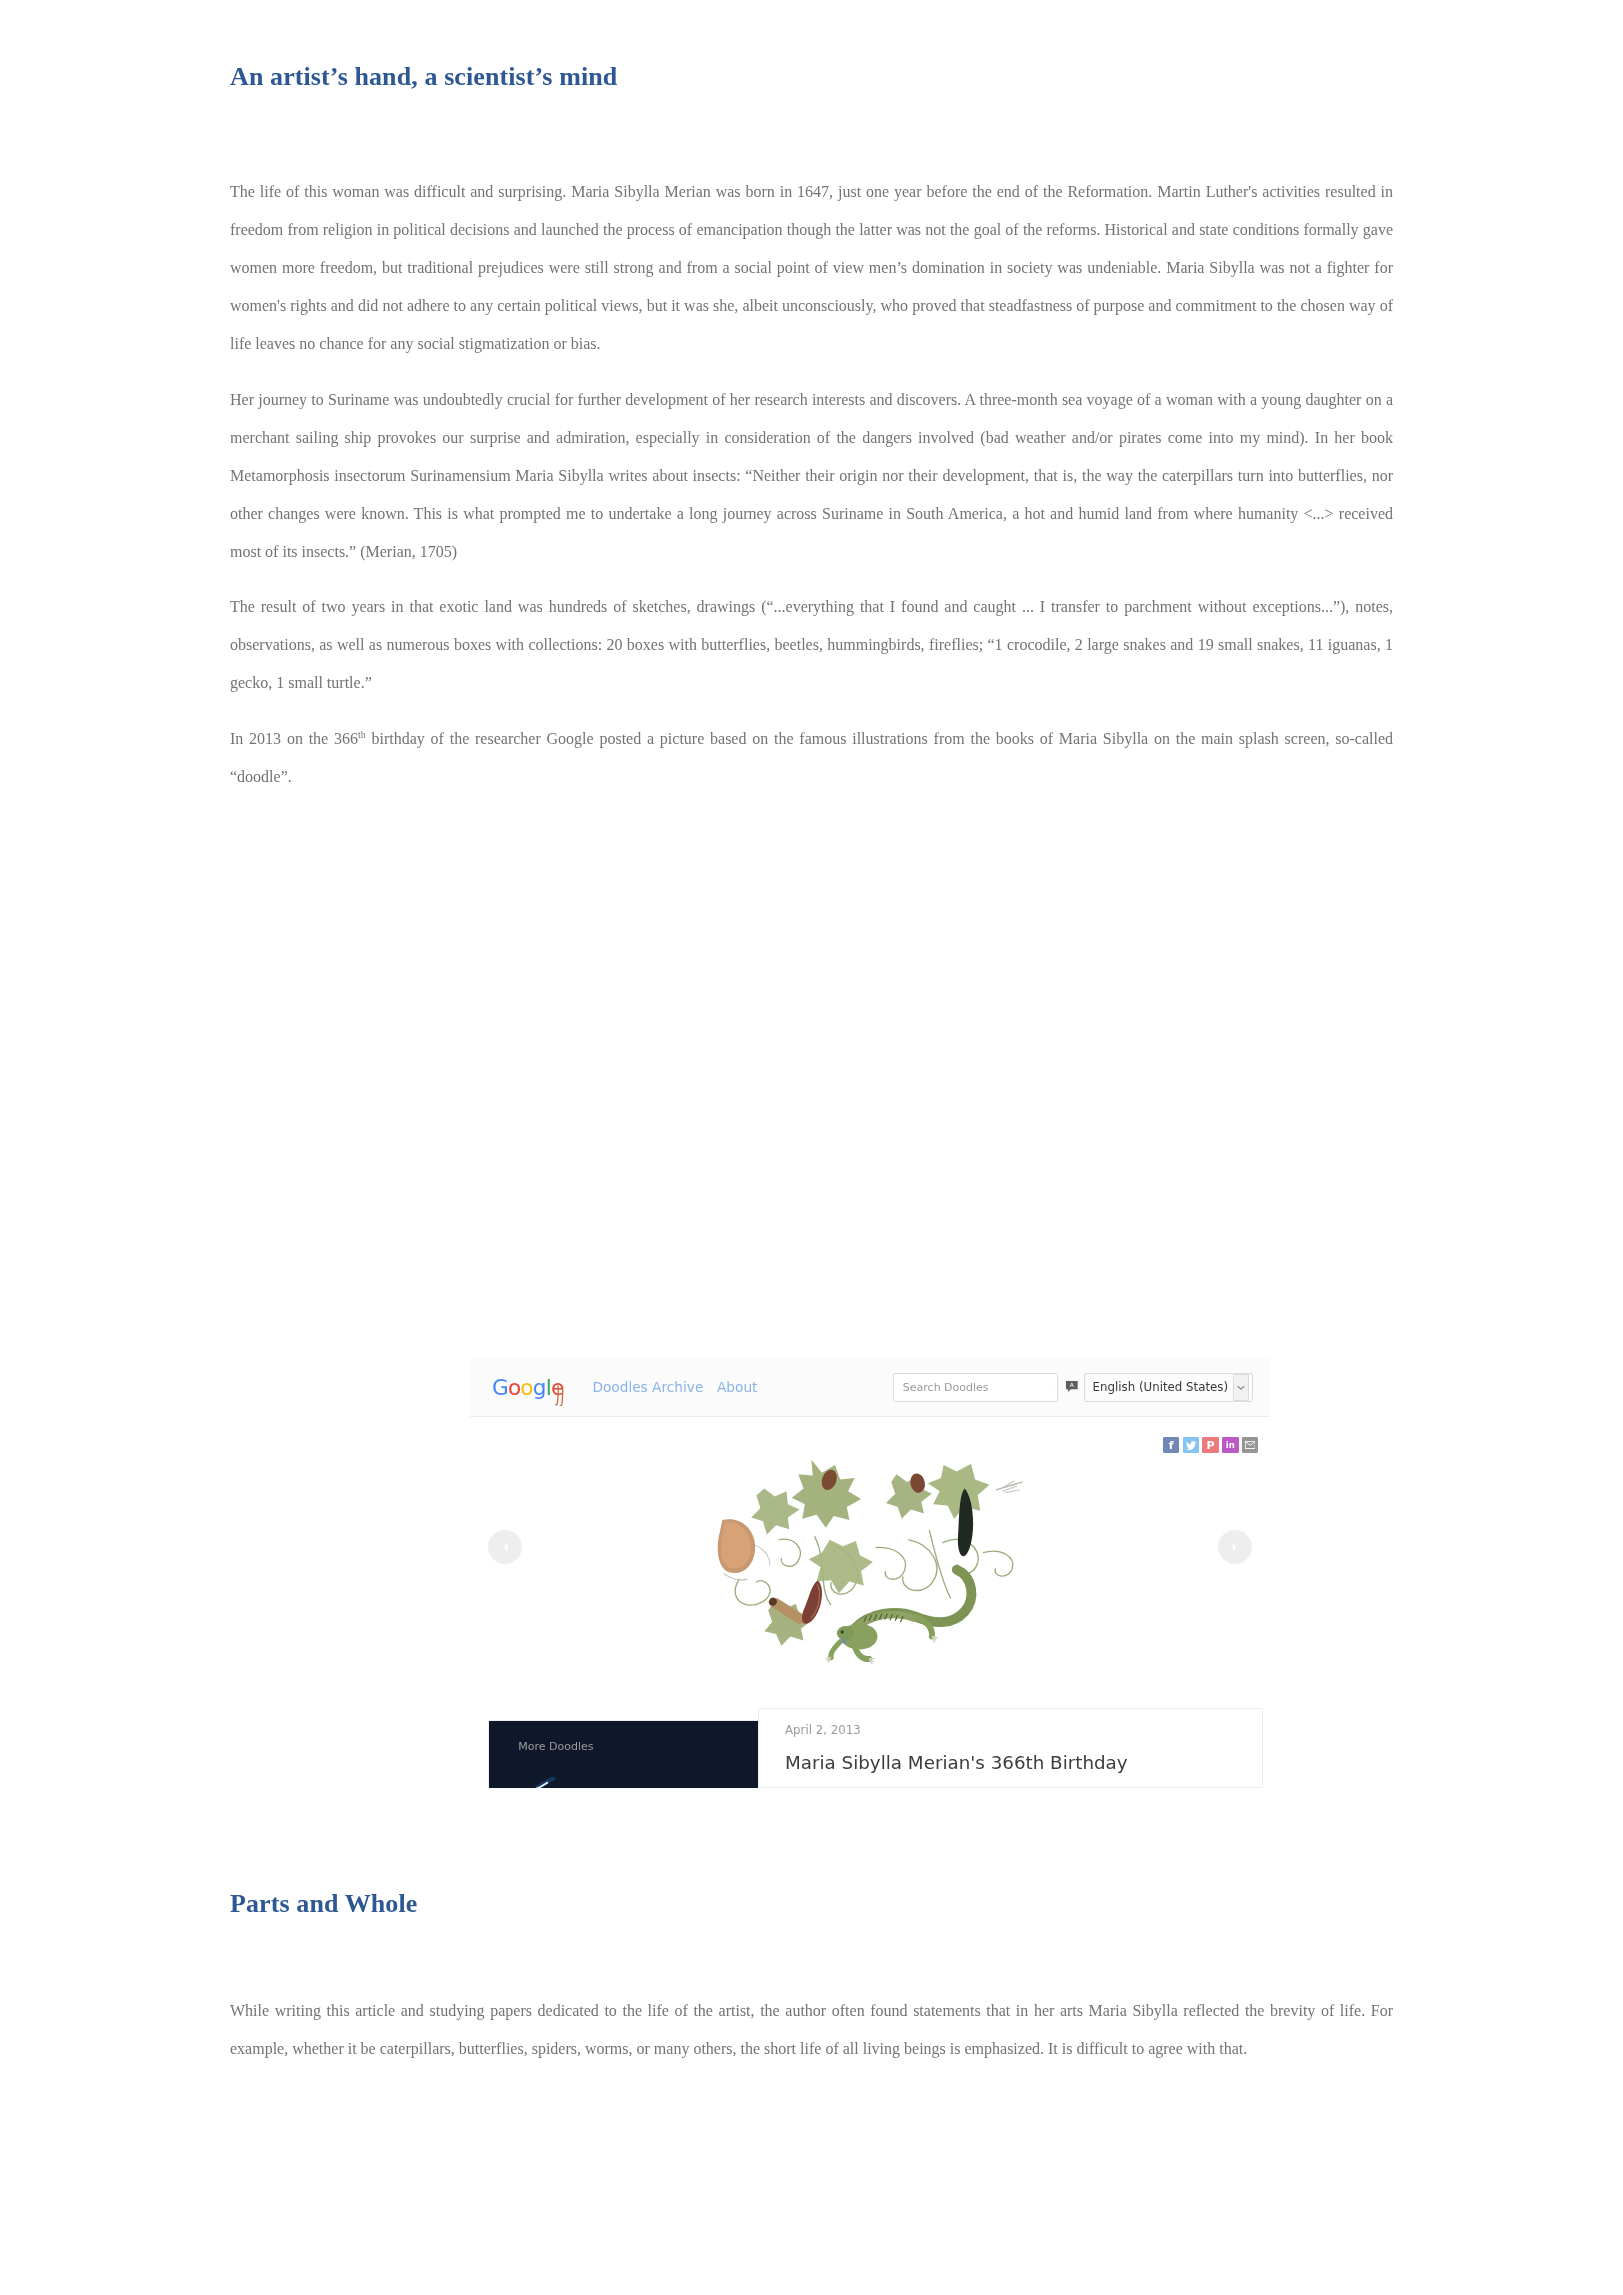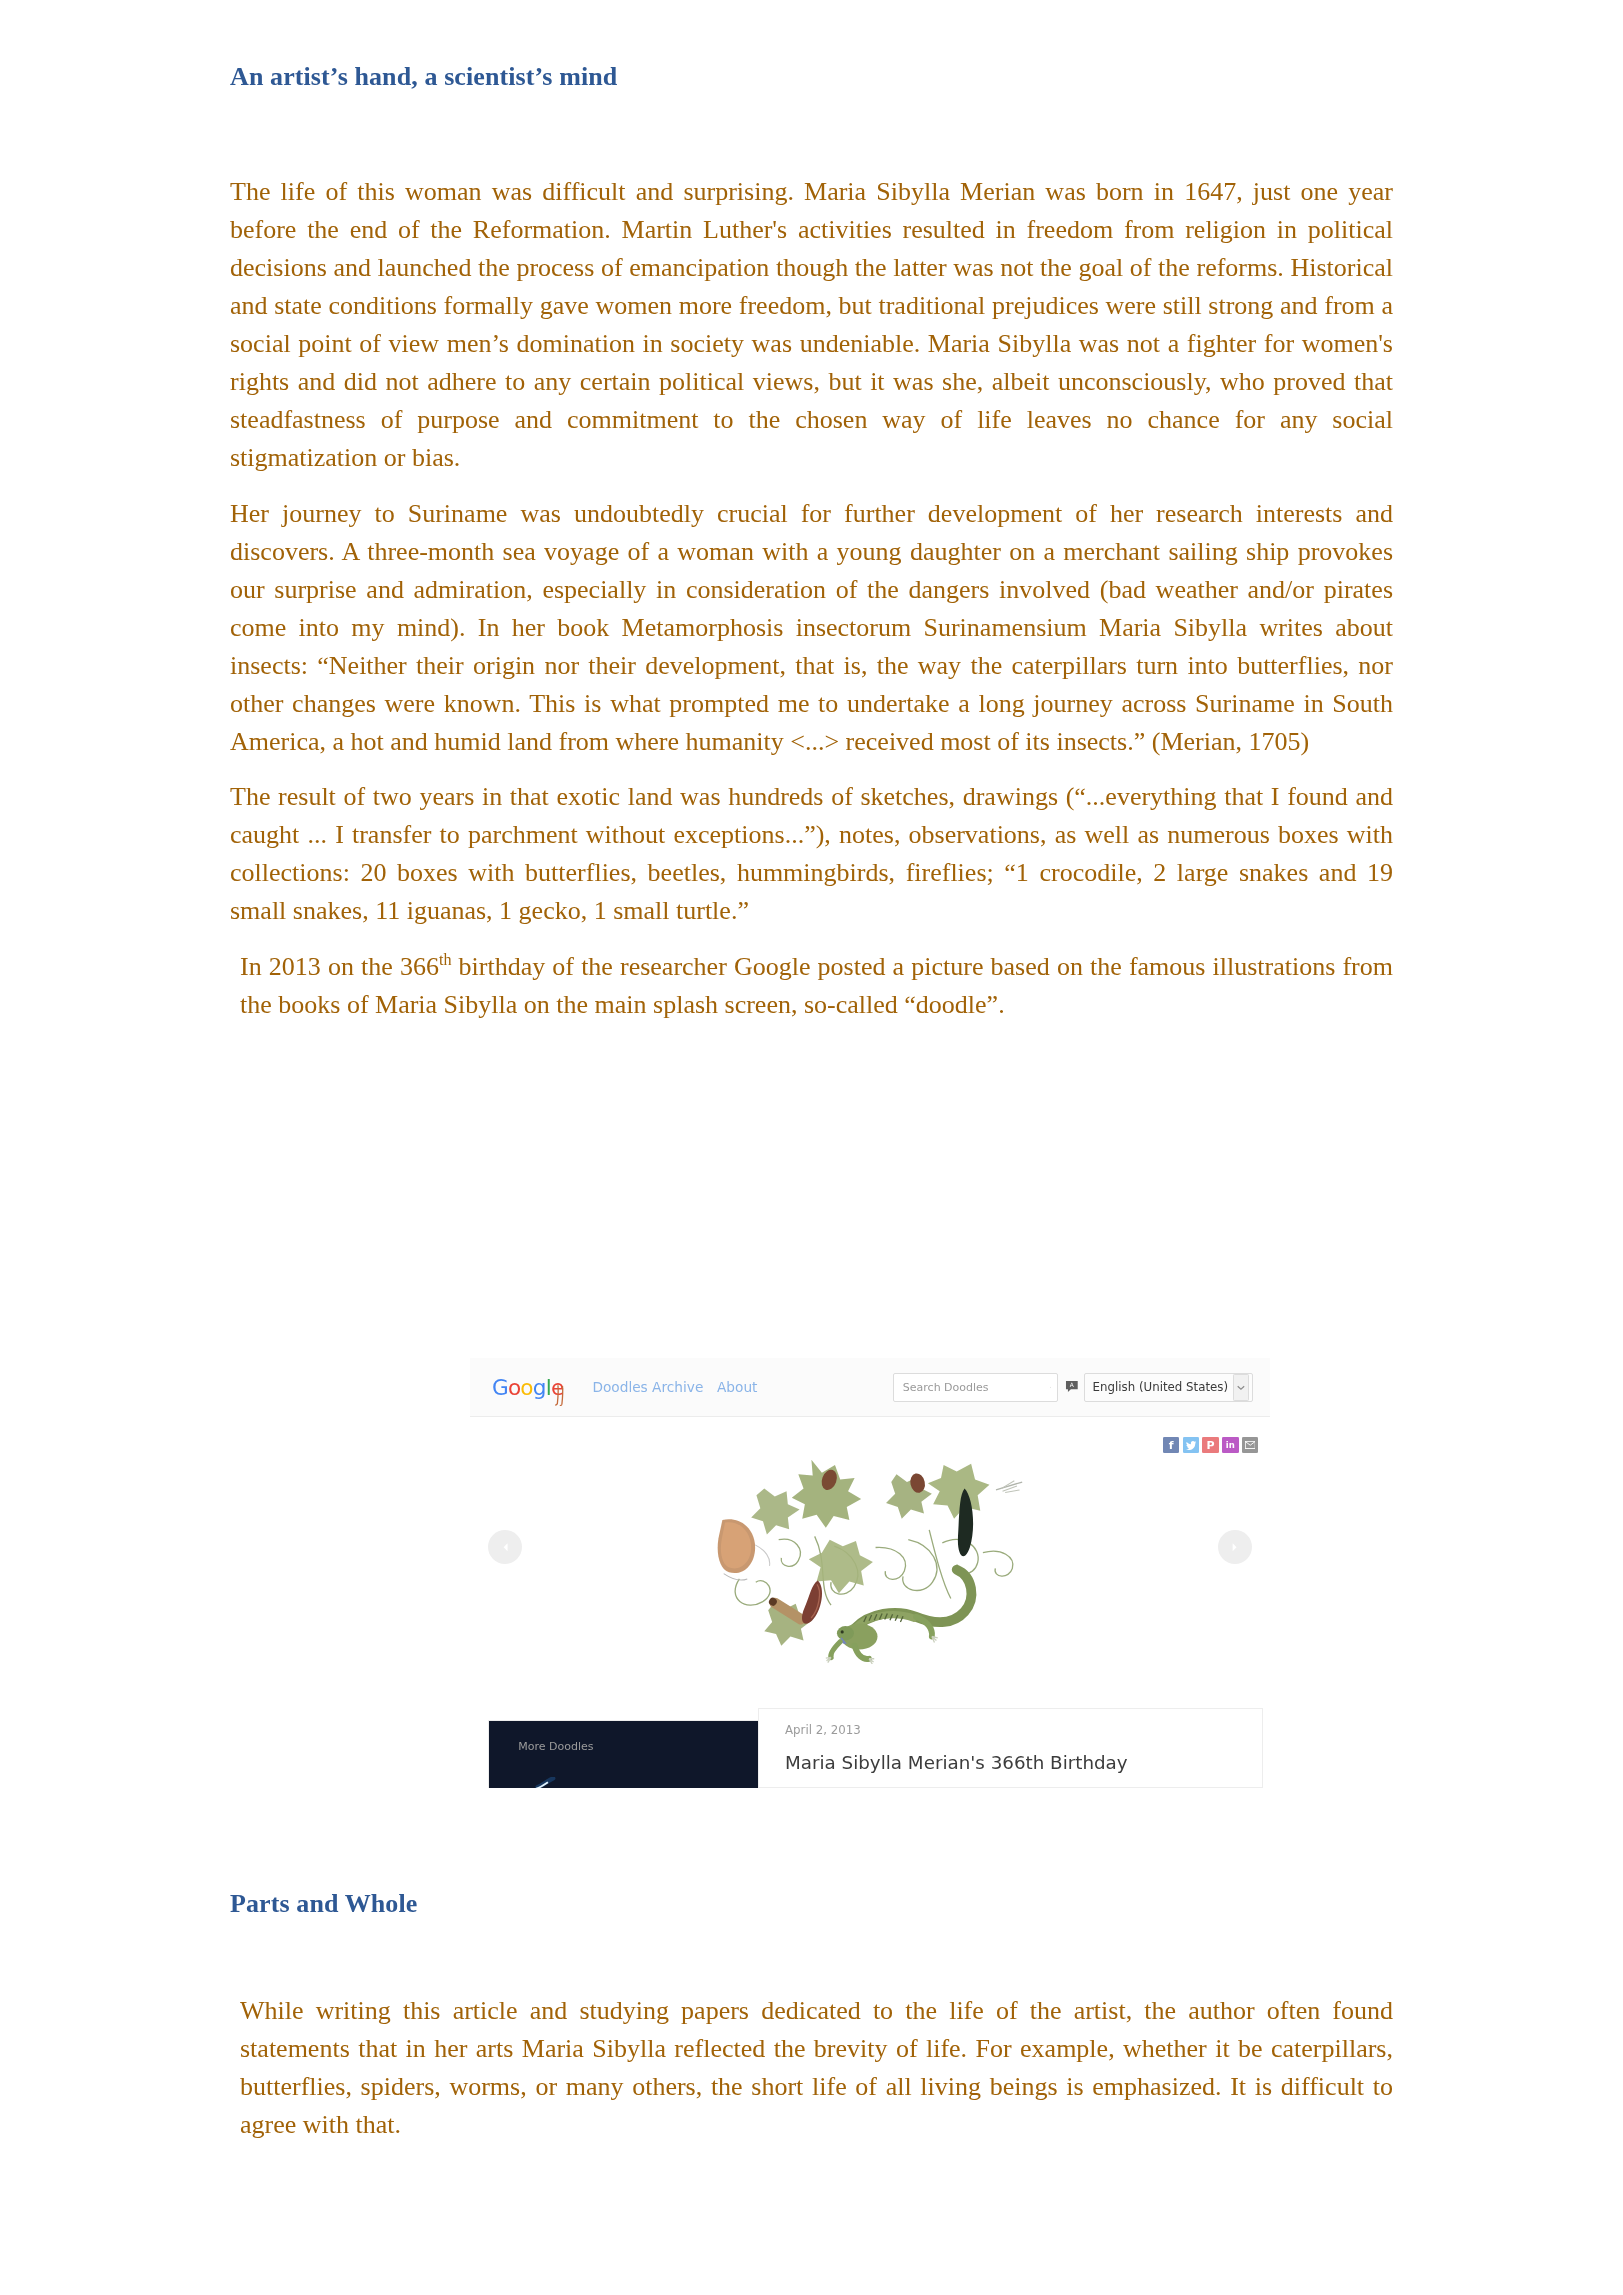--- a/index.html
+++ b/index.html
@@ -32,30 +32,30 @@
     margin: 0;
     padding: 0;
     letter-spacing: 0.1px;
     line-height: 1.15;
   }
 
   .heading-1-wrap { position: absolute; left: 230px; top: 58px; }
   .heading-2-wrap { position: absolute; left: 230px; top: 1885px; }
 
   p.body-text {
-    font-size: 26px;
+    font-size: 16px;
     line-height: 38px;
     text-align: justify;
     text-justify: inter-word;
     margin: 0 0 17.7px 0;
-    color: #a16207;
+    color: #737373;
     hyphens: none;
   }
 
-  p.body-text:last-child { margin-bottom: 0; margin-left: 10px; }
+  p.body-text:last-child { margin-bottom: 0; }
 
   .para-block-1 {
     position: absolute;
     left: 230px;
     top: 169px;
     width: 1163px;
   }
 
   .para-block-2 {
     position: absolute;

